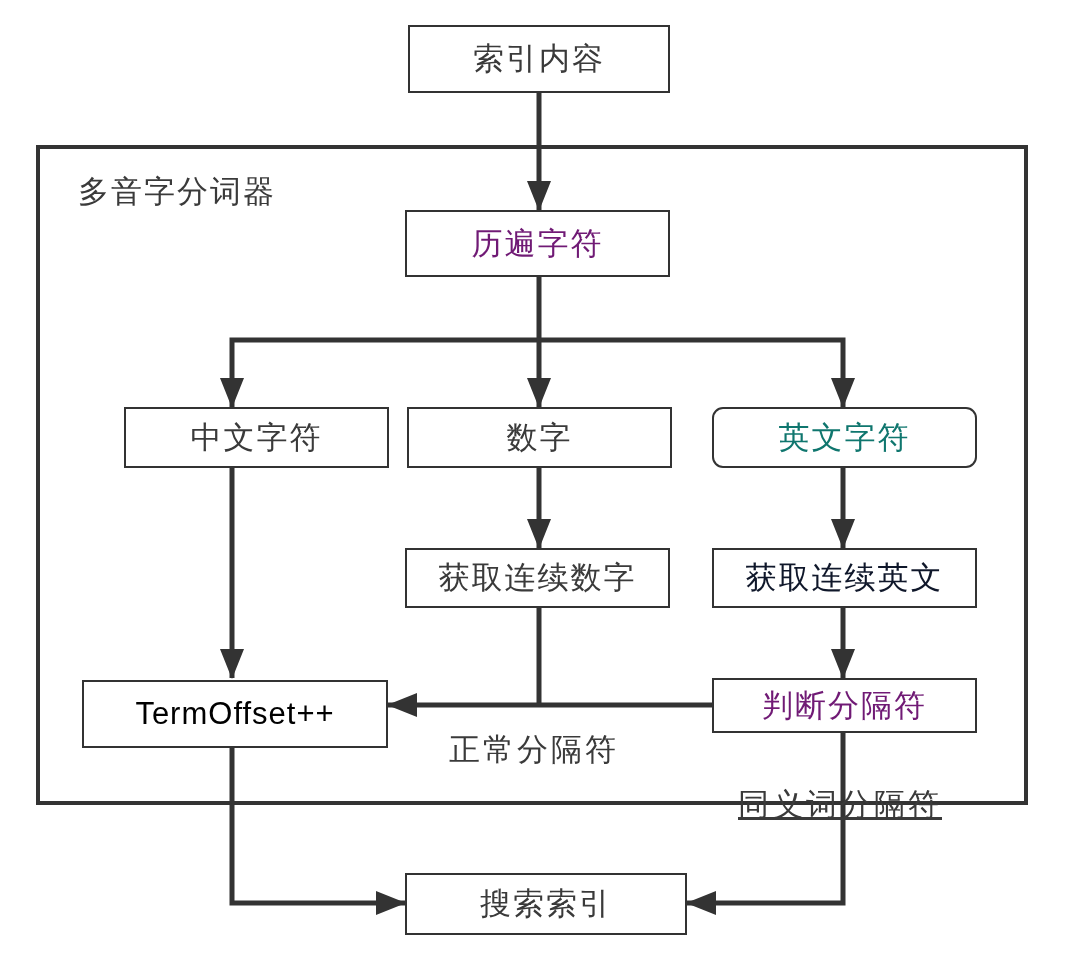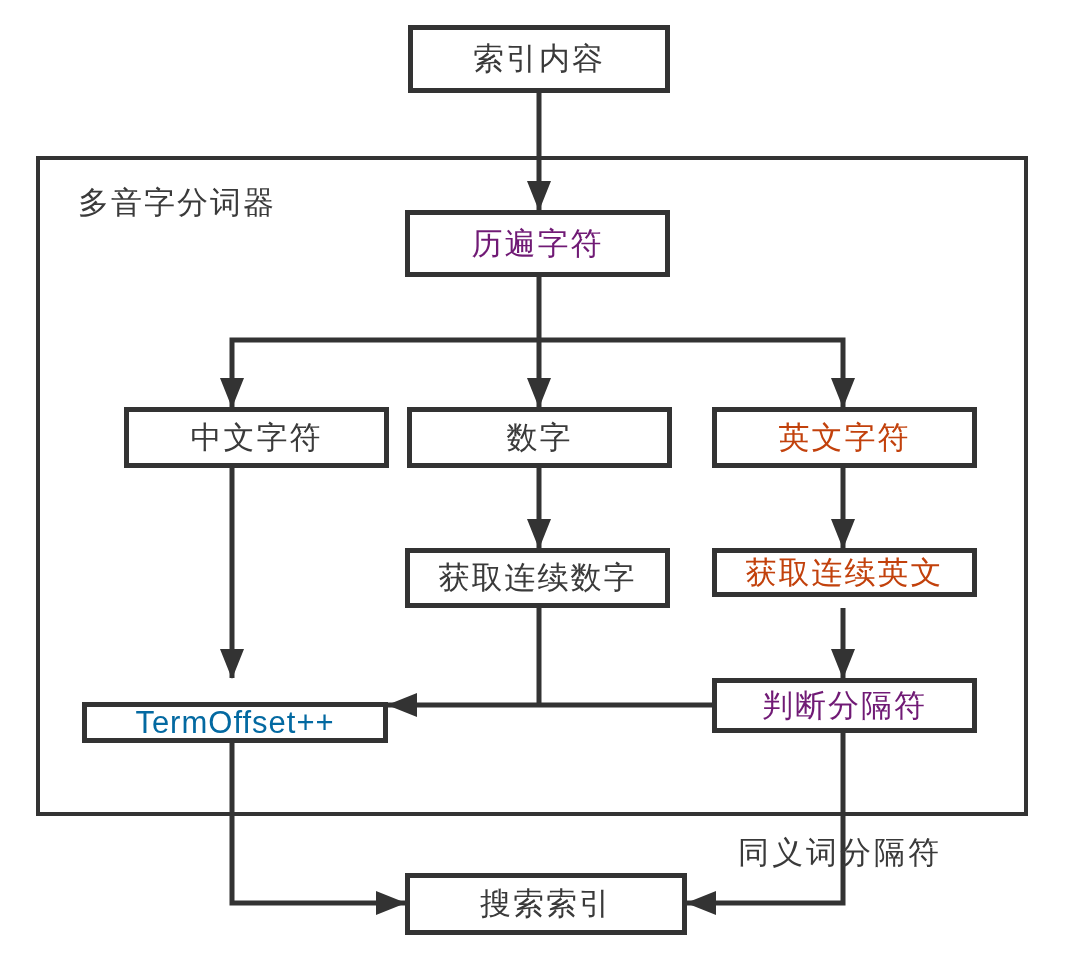--- a/index.html
+++ b/index.html
@@ -19,40 +19,40 @@
     position: absolute;
     left: 0;
     top: 0;
     width: 1068px;
     height: 964px;
     display: block;
   }
   .container-box {
     position: absolute;
     left: 36px;
-    top: 156px;
+    top: 145px;
     width: 992px;
     height: 660px;
     border: 4px solid #333333;
     box-sizing: border-box;
     background: transparent;
   }
   .container-label {
     position: absolute;
     left: 38px;
     top: 22px;
     font-size: 31px;
     color: #3a3a3a;
     letter-spacing: 2px;
     white-space: nowrap;
   }
   .node {
     position: absolute;
     box-sizing: border-box;
-    border: 5px solid #22c55e;
+    border: 2px solid #22c55e;
     background: #ffffff;
     display: flex;
     align-items: center;
     justify-content: center;
     font-size: 31px;
     color: #3a3a3a;
     letter-spacing: 2px;
     white-space: nowrap;
   }
   .node.latin {
@@ -64,21 +64,22 @@
     color: #3a3a3a;
     letter-spacing: 3px;
     white-space: nowrap;
   }
   #label-normal-separator {
     left: 449px;
     top: 729px;
   }
   #label-synonym-separator {
     left: 738px;
-    top: 832px;
+    top: 784px;
+    text-decoration: underline;
   }
 </style>
 </head>
 <body>
 
 <div class="canvas">
 
   <svg id="edges-layer" viewBox="0 0 1068 964" xmlns="http://www.w3.org/2000/svg">
     <defs>
       <marker id="arrowhead" viewBox="0 0 30 24" refX="29" refY="12" markerWidth="30" markerHeight="24" markerUnits="userSpaceOnUse" orient="auto">
@@ -103,24 +104,25 @@
 
   <div class="container-box">
     <span class="container-label">多音字分词器</span>
   </div>
 
   <div id="nodes-layer">
       <div class="node" style="left: 408px; top: 25px; width: 262px; height: 68px; color: rgb(58, 58, 58); border-color: rgb(51, 51, 51);">索引内容</div>
       <div class="node" style="left: 405px; top: 210px; width: 265px; height: 67px; color: #701a75; border-color: rgb(51, 51, 51);">历遍字符</div>
       <div class="node" style="left: 100px; top: 407px; width: 265px; height: 61px; color: rgb(58, 58, 58); border-color: rgb(51, 51, 51); margin-left: 24px;">中文字符</div>
       <div class="node" style="left: 407px; top: 407px; width: 265px; height: 61px; color: rgb(58, 58, 58); border-color: rgb(51, 51, 51);">数字</div>
-      <div class="node" style="left: 712px; top: 407px; width: 265px; height: 61px; color: #c2410c; border-color: rgb(51, 51, 51);">英文字符</div>
+      <div class="node" style="left: 712px; top: 407px; width: 265px; height: 61px; color: #0f766e; border-color: rgb(51, 51, 51); border-radius: 11px;">英文字符</div>
       <div class="node" style="left: 405px; top: 548px; width: 265px; height: 60px; color: rgb(58, 58, 58); border-color: rgb(51, 51, 51);">获取连续数字</div>
-      <div class="node" style="left: 712px; top: 548px; width: 265px; height: 49px; color: #c2410c; border-color: rgb(51, 51, 51);">获取连续英文</div>
-      <div class="node latin" style="left: 82px; top: 702px; width: 306px; height: 41px; color: #0369a1; border-color: rgb(51, 51, 51);">TermOffset++</div>
+      <div class="node" style="left: 712px; top: 548px; width: 265px; height: 60px; color: #0f172a; border-color: rgb(51, 51, 51);">获取连续英文</div>
+      <div class="node latin" style="left: 82px; top: 680px; width: 306px; height: 68px; color: #000000; border-color: rgb(51, 51, 51);">TermOffset++</div>
       <div class="node" style="left: 712px; top: 678px; width: 265px; height: 55px; color: #701a75; border-color: rgb(51, 51, 51);">判断分隔符</div>
       <div class="node" style="left: 405px; top: 873px; width: 282px; height: 62px; color: rgb(58, 58, 58); border-color: rgb(51, 51, 51); font-family: Liberation Serif, serif;">搜索索引</div>
     </div>
 
+  <div class="edge-label" id="label-normal-separator">正常分隔符</div>
 
   <div class="edge-label" id="label-synonym-separator">同义词分隔符</div>
 
 </div>
 
 </body></html>

